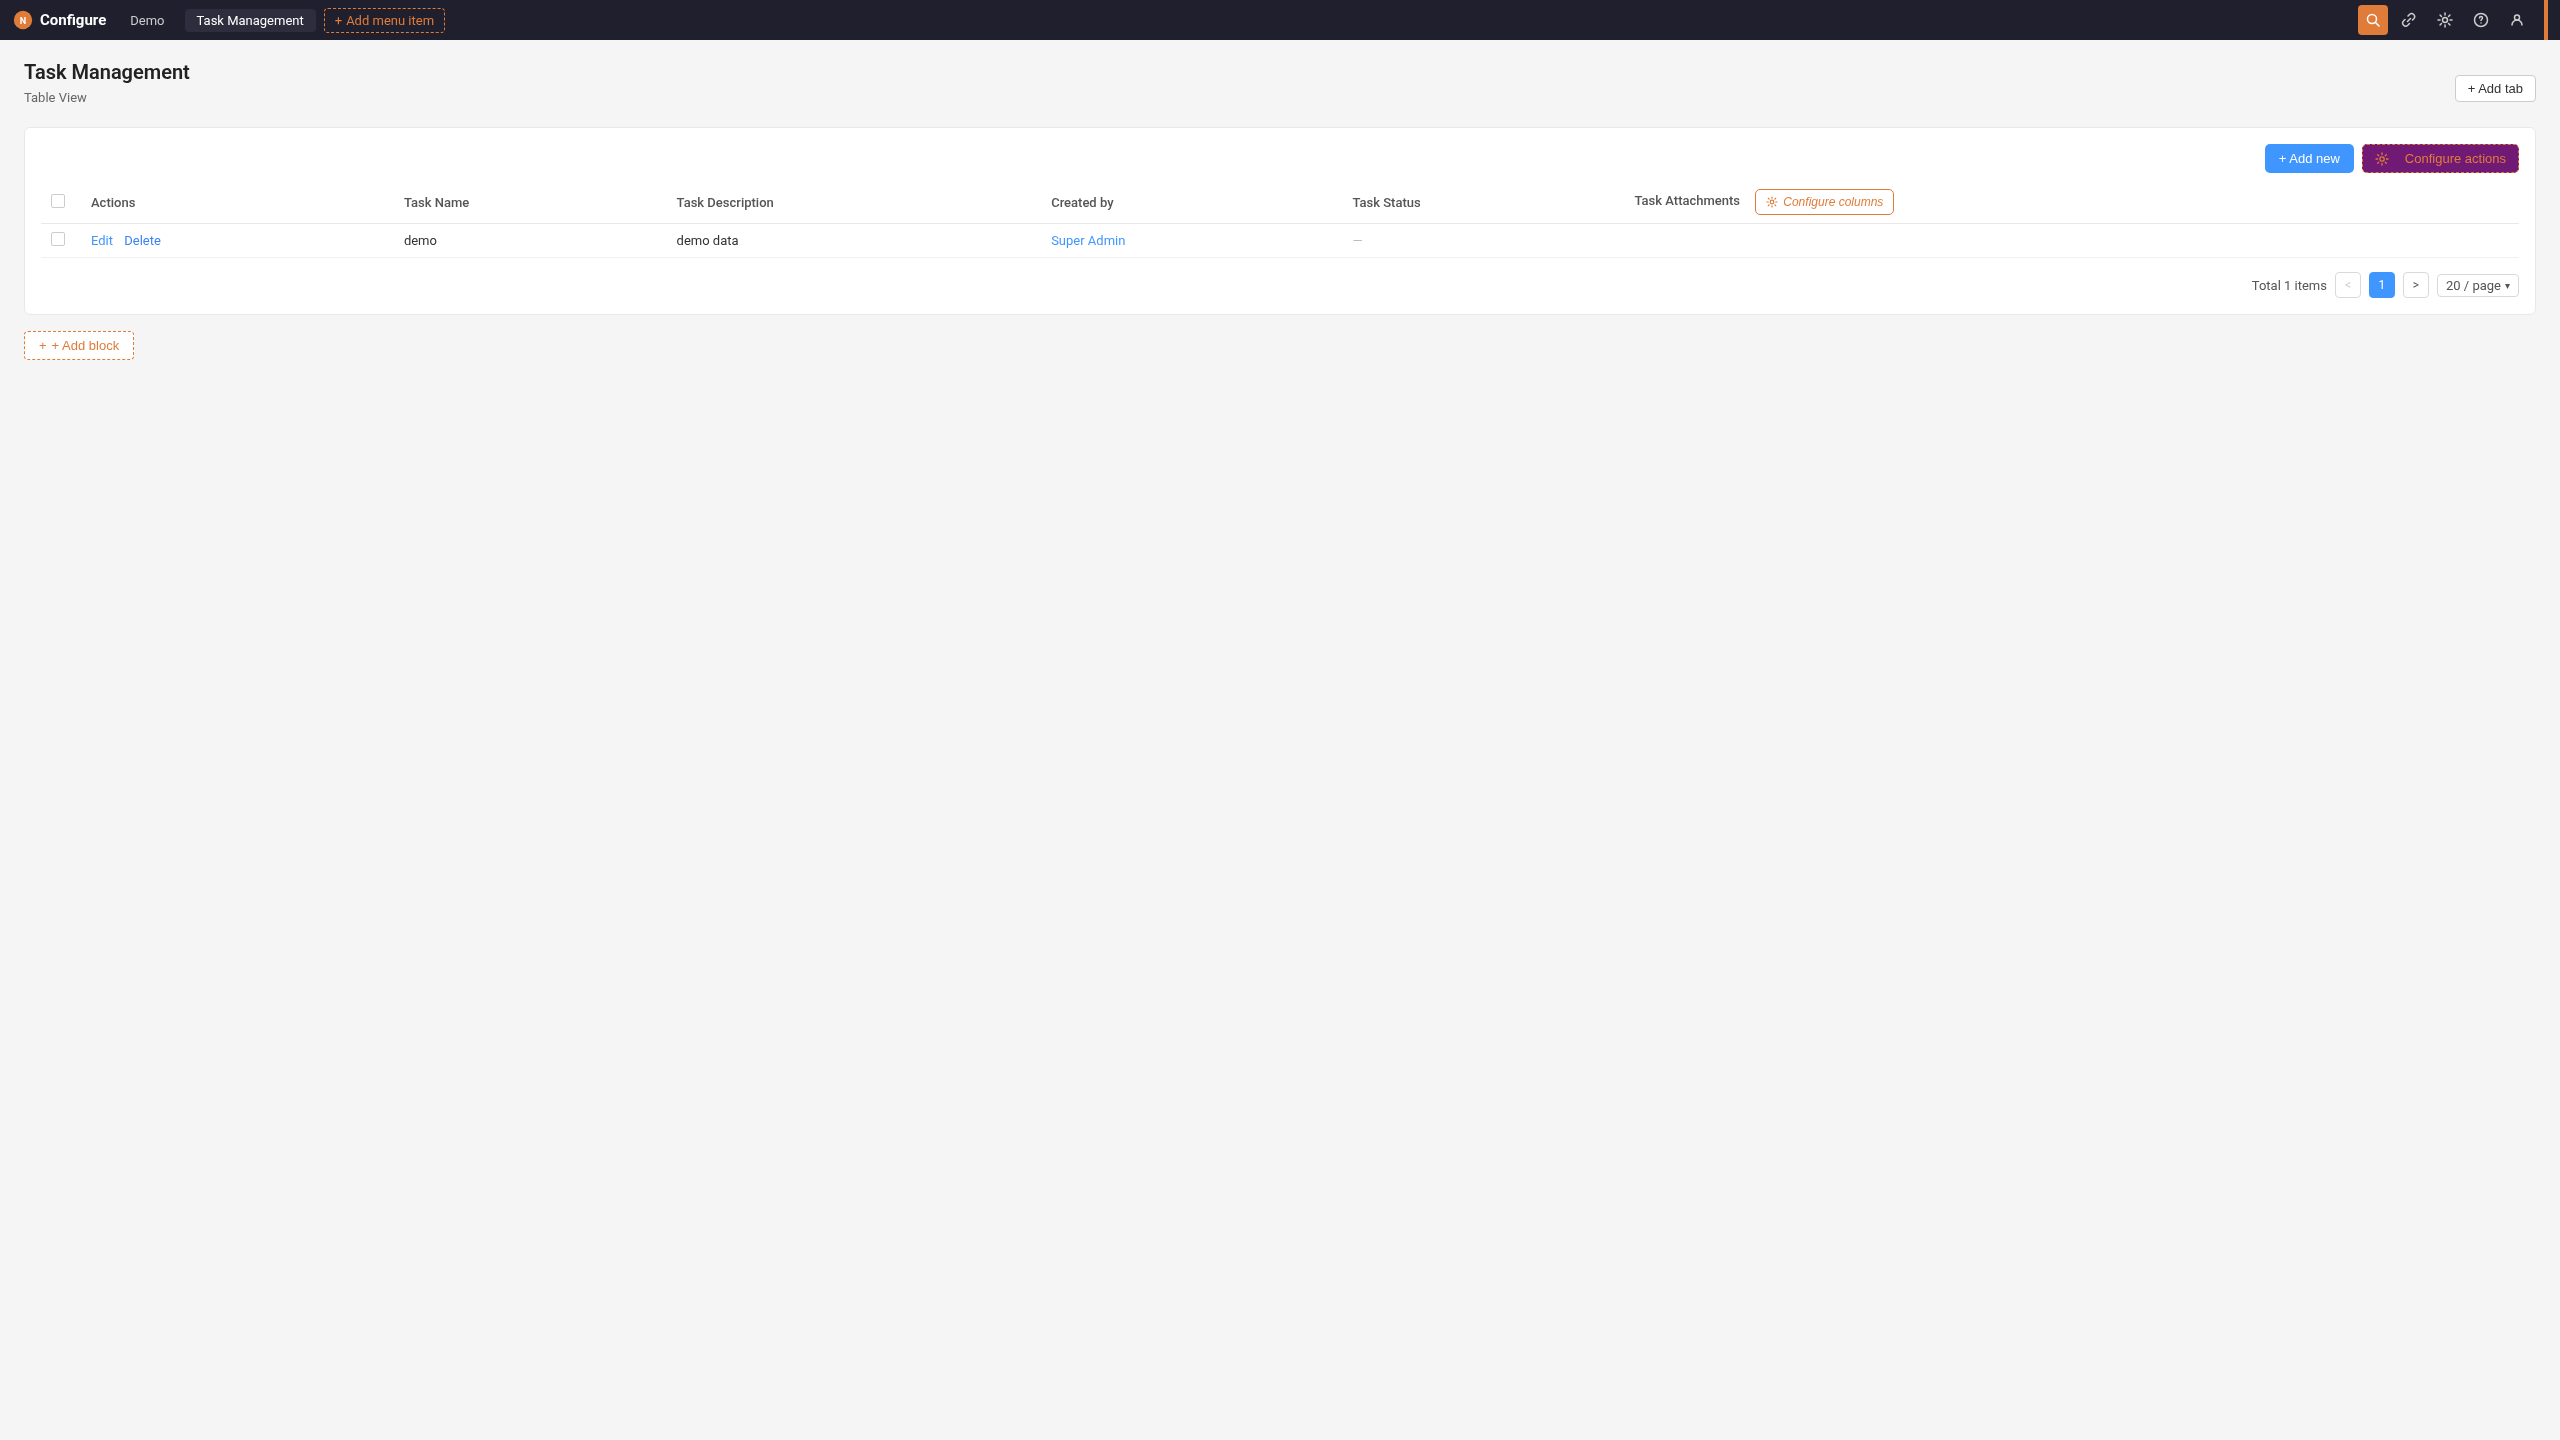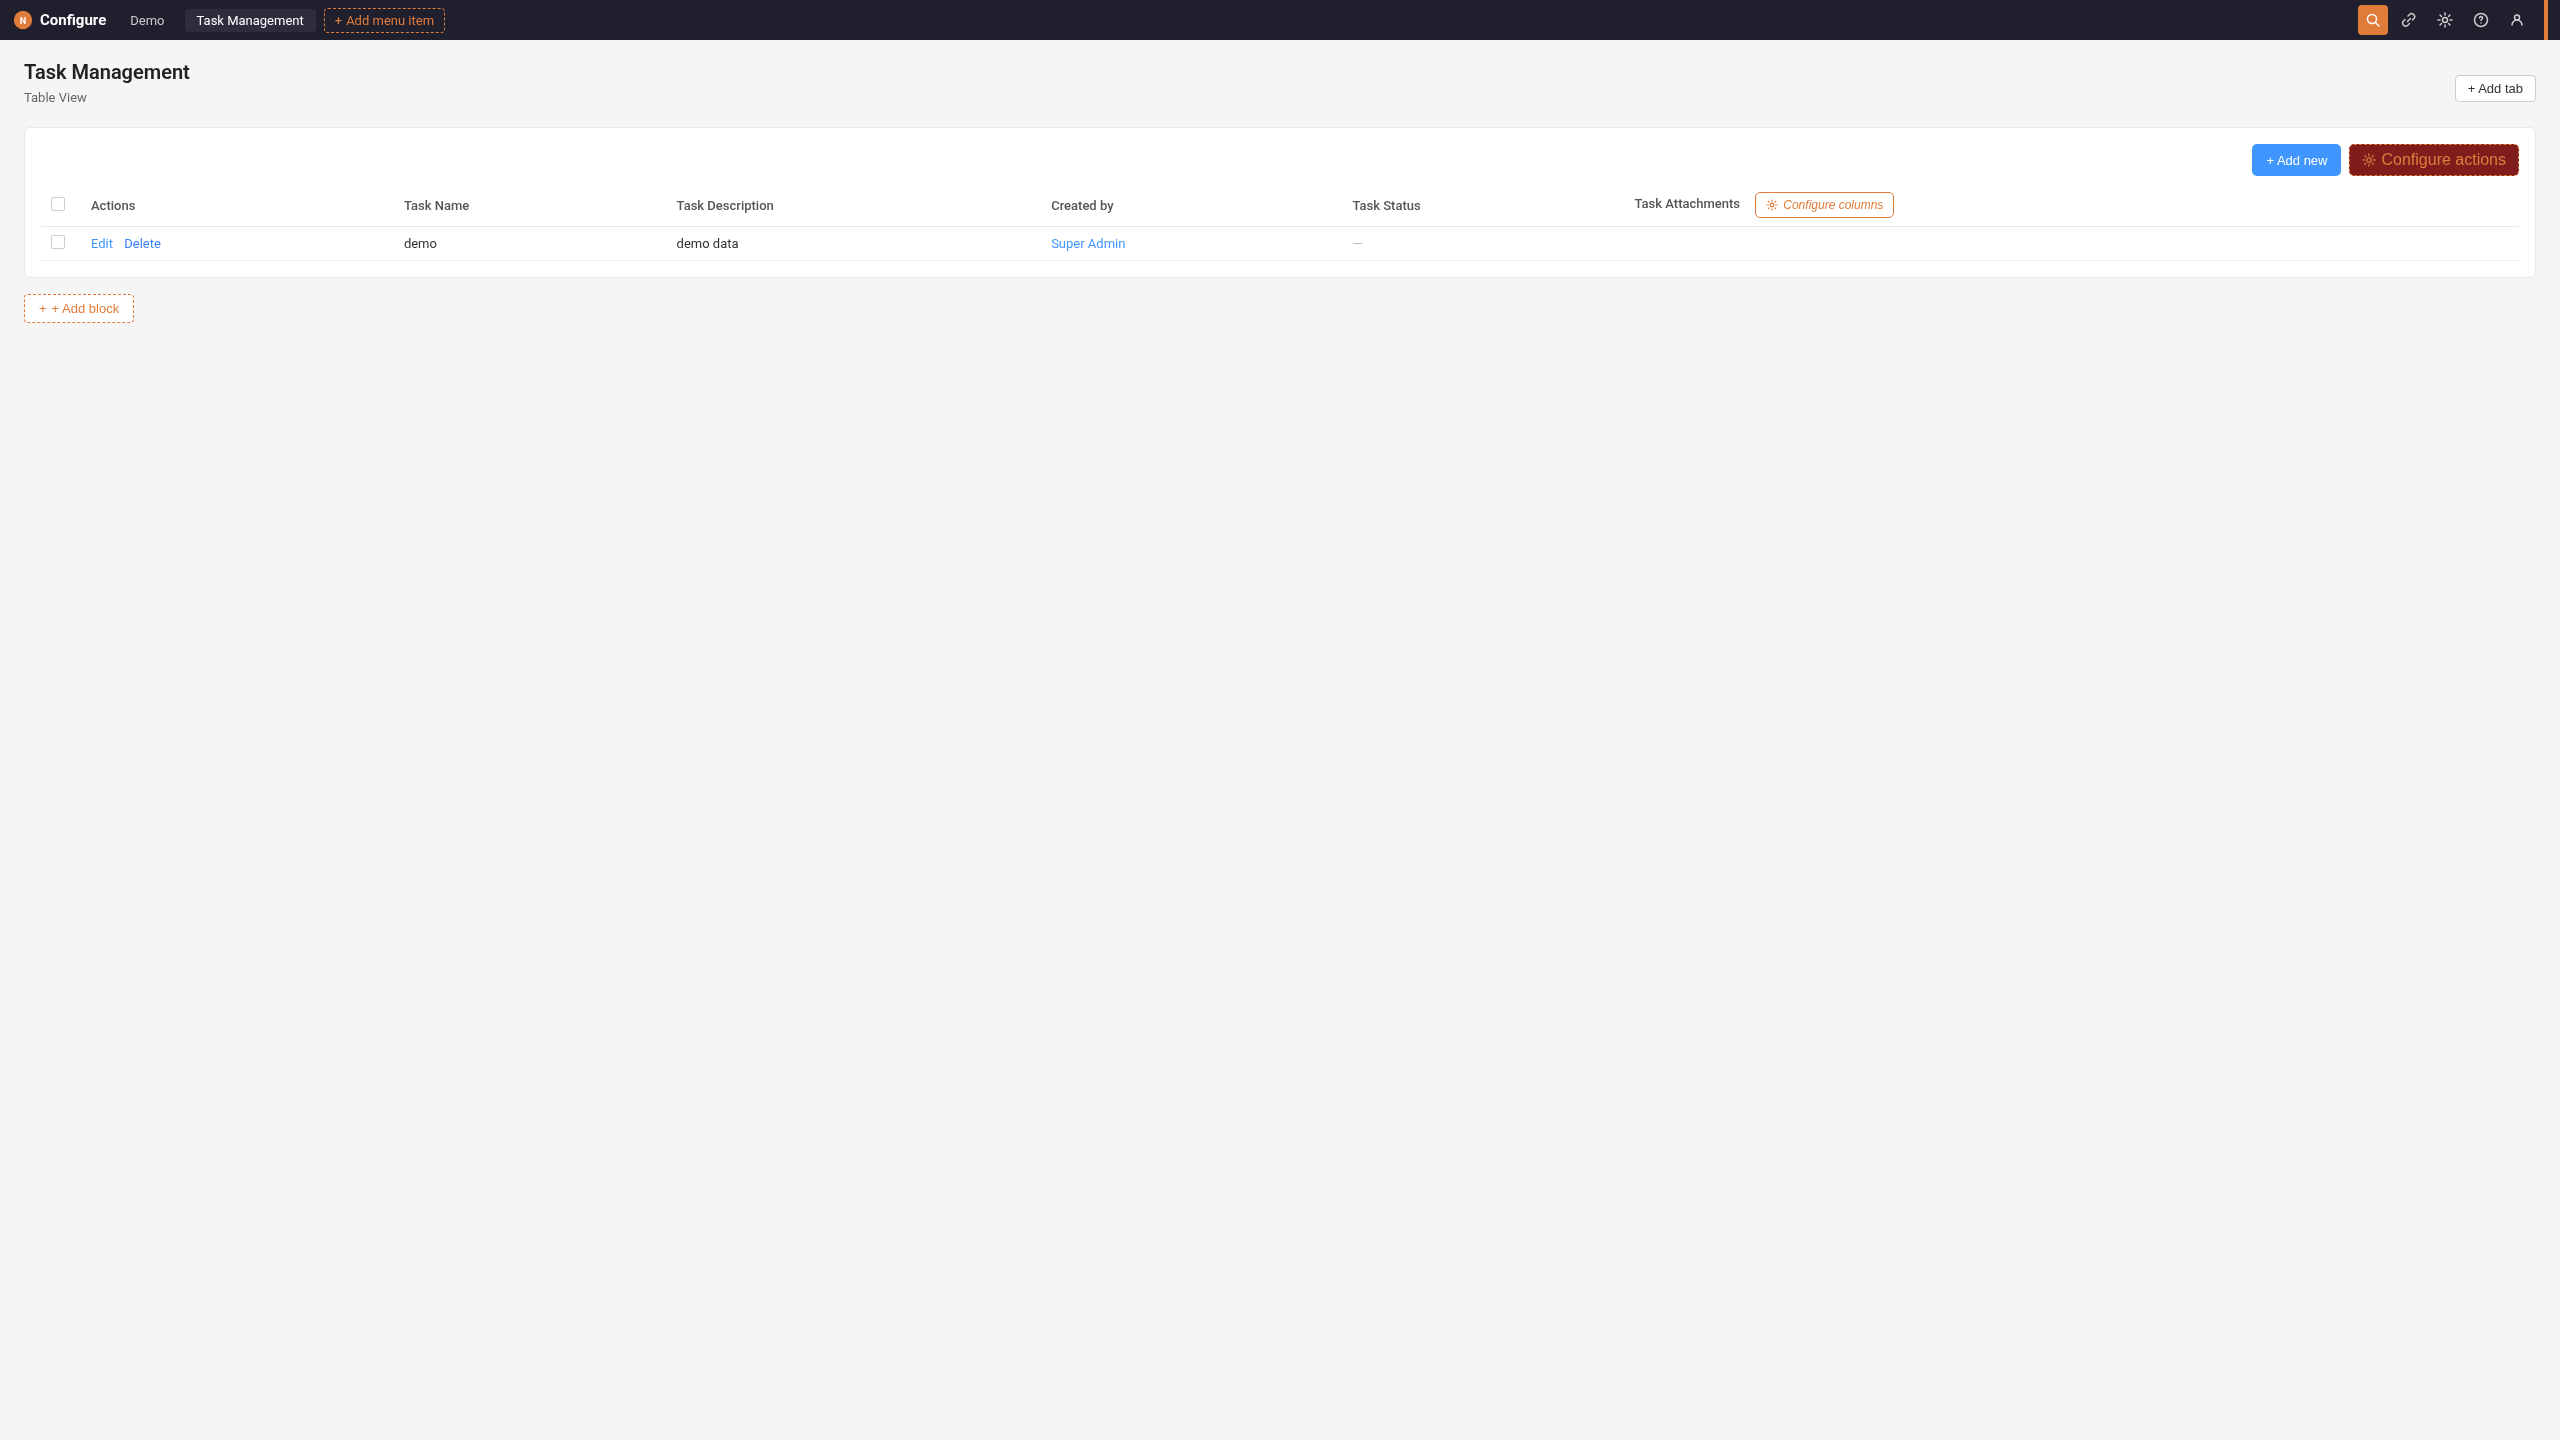--- a/index.html
+++ b/index.html
@@ -148,27 +148,27 @@
       color: #fff;
       border: none;
       border-radius: 5px;
       cursor: pointer;
       font-size: 13px;
       font-weight: 500;
     }
     .btn-configure-actions {
       display: flex;
       align-items: center;
-      gap: 5px;
+      gap: 16px;
       padding: 6px 12px;
-      background: #7f1d1d;
+      background: #701a75;
       border: 1.5px dashed #e07c3a;
       border-radius: 5px;
       cursor: pointer;
-      font-size: 16px;
+      font-size: 13px;
       color: #e07c3a;
     }
 
     
     table {
       width: 100%;
       border-collapse: collapse;
     }
     thead tr {
       border-bottom: 1px solid #e8e8e8;
@@ -428,20 +428,36 @@
           <td>
             <span class="em-dash">—</span>
           </td>
           <td>
             <span></span>
           </td>
         </tr>
       </tbody>
     </table>
 
+    <div class="pagination-row">
+      <span>Total 1 items</span>
+      <div class="page-btn disabled">
+        <span>&lt;</span>
+      </div>
+      <div class="page-btn active">
+        <span>1</span>
+      </div>
+      <div class="page-btn">
+        <span>&gt;</span>
+      </div>
+      <div class="per-page-select">
+        <span>20 / page</span>
+        <span style="font-size:10px;">▾</span>
+      </div>
+    </div>
 
   </div>
 
   
   <button class="add-block-btn">
     <span>+</span>
     <span>+ Add block</span>
   </button>
 
 </div>

